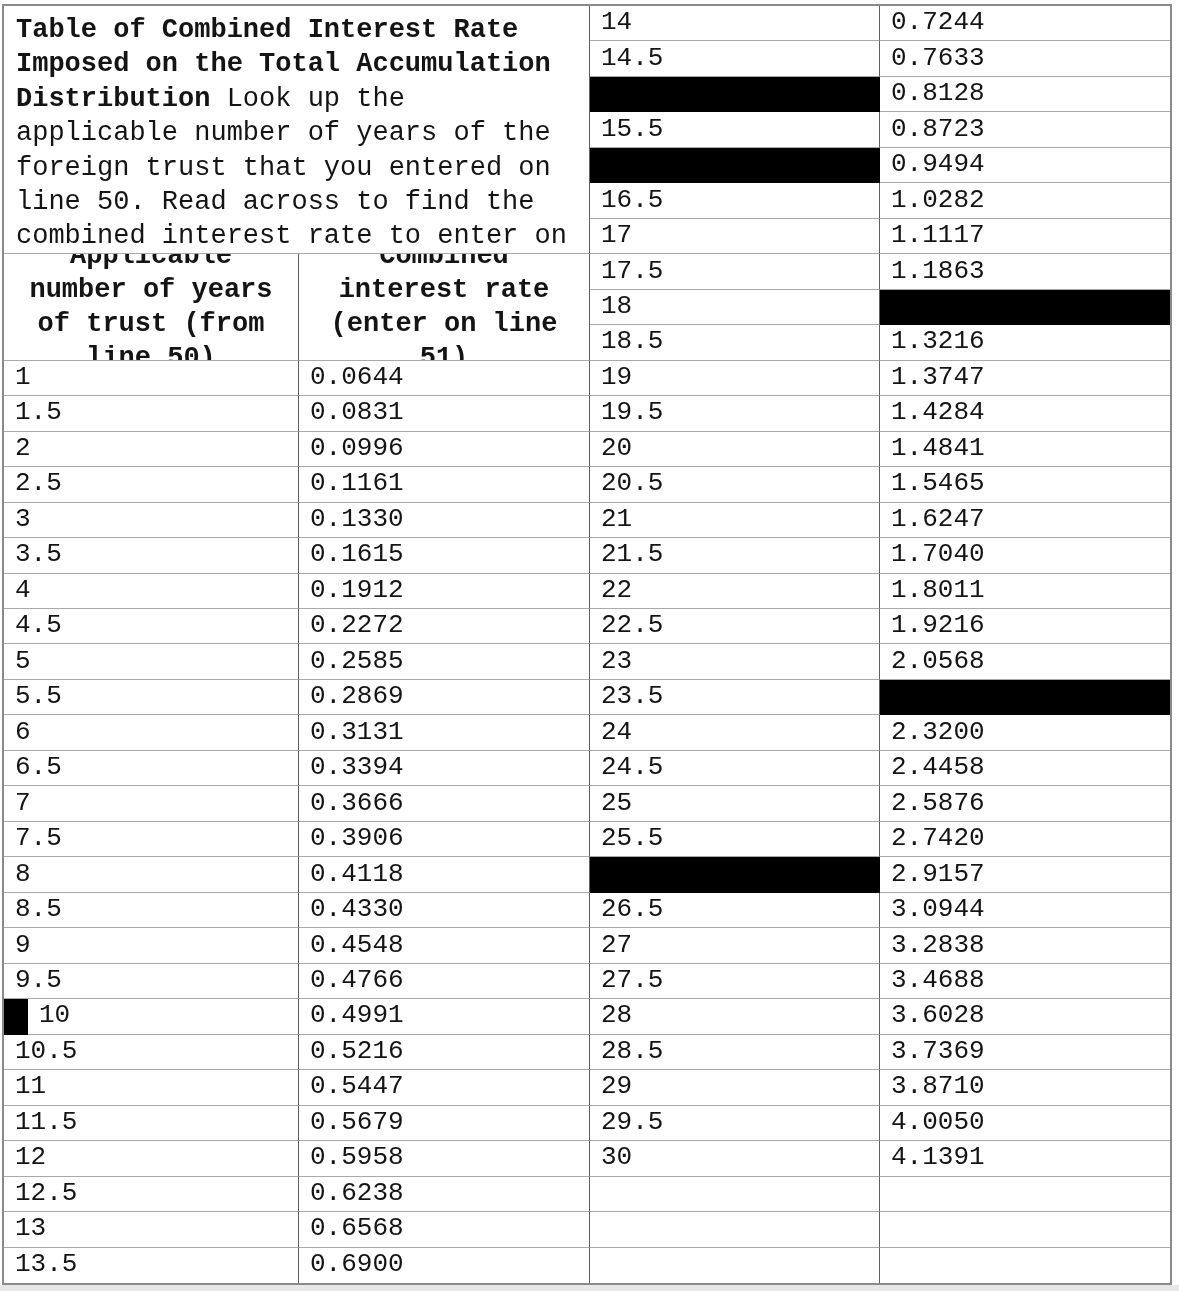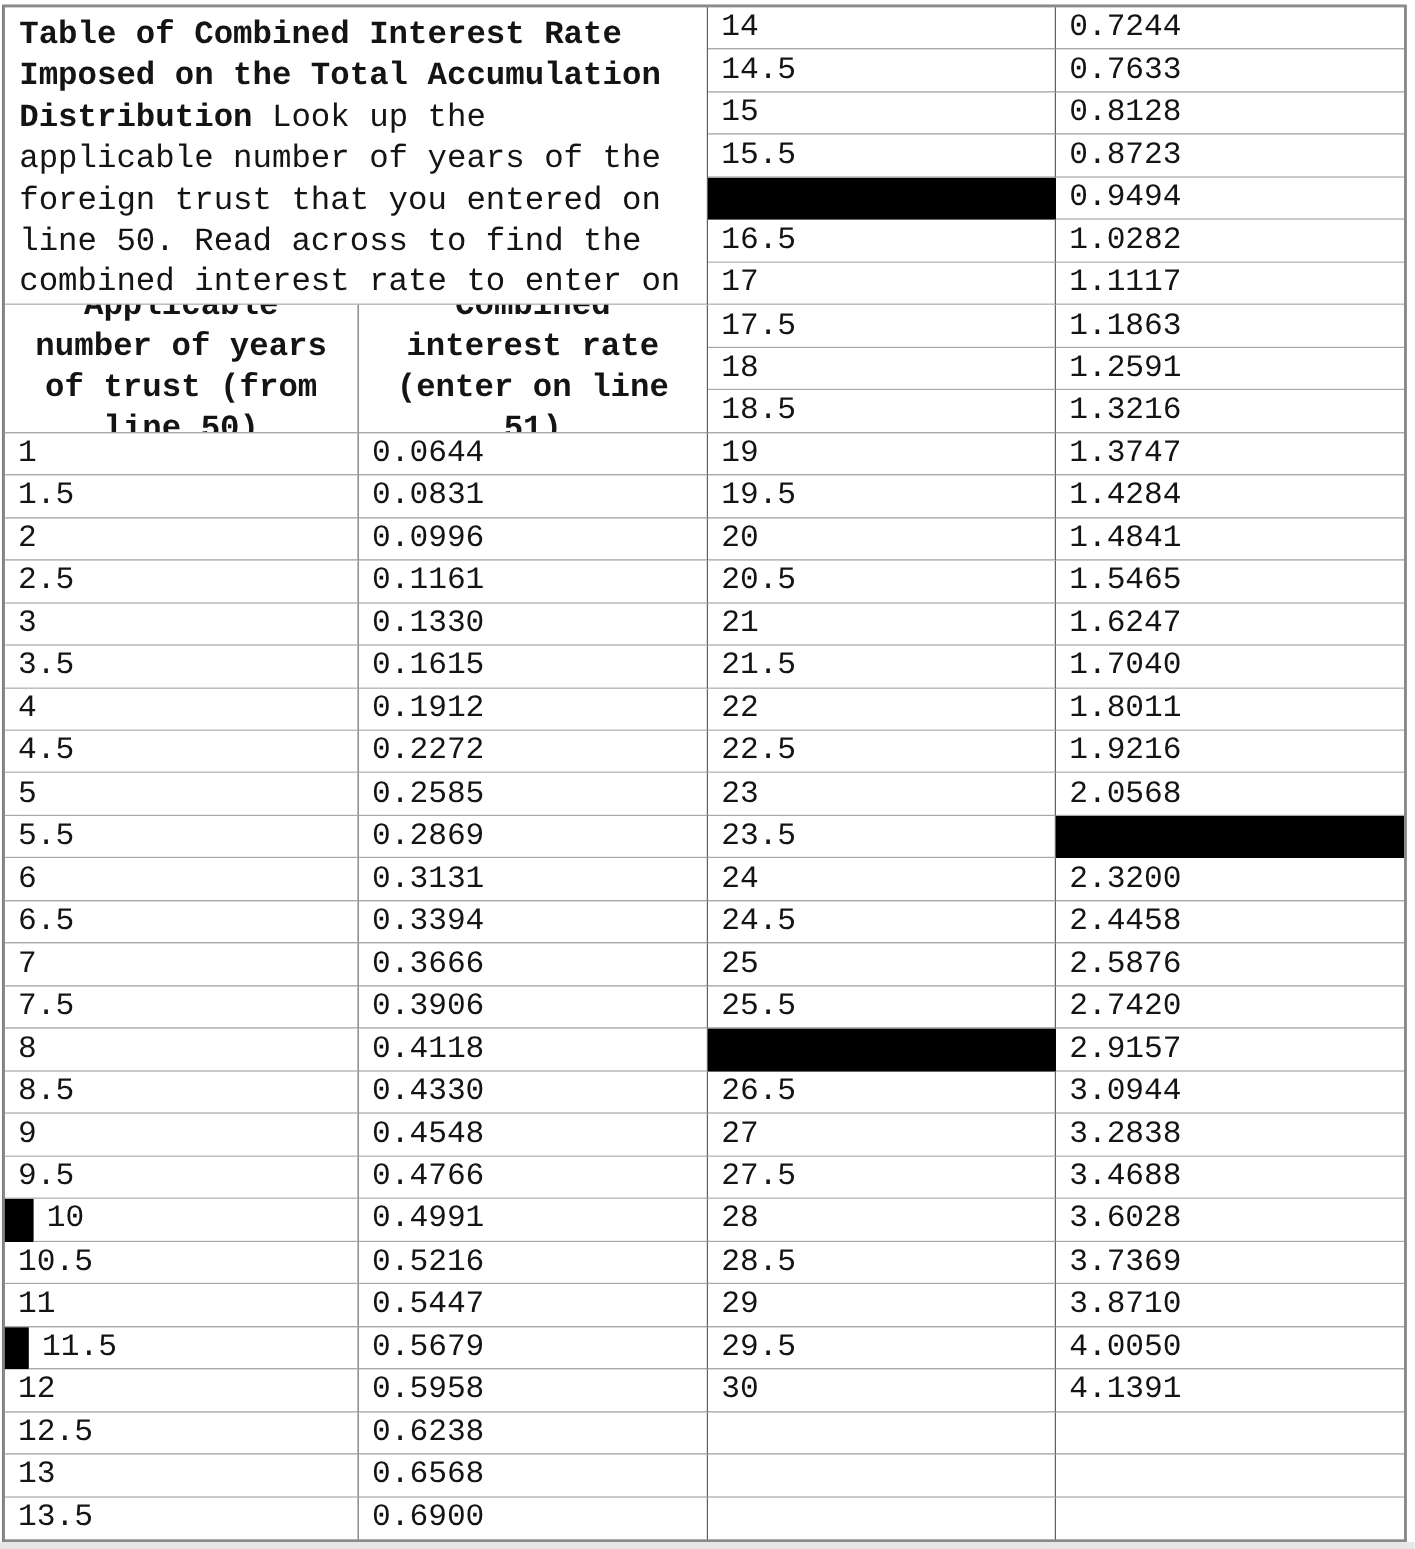--- a/index.html
+++ b/index.html
@@ -89,33 +89,31 @@
     </div>
 
     <div class="cell header-cell header-years">Applicable number of years of trust (from line 50)</div>
 
     <div class="cell header-cell header-rate">Combined interest rate (enter on line 51)</div>
 
   <div class="cell data-cell" style="grid-area: 1 / 3;">14</div>
       <div class="cell data-cell last-col" style="grid-area: 1 / 4;">0.7244</div>
       <div class="cell data-cell" style="grid-area: 2 / 3;">14.5</div>
       <div class="cell data-cell last-col" style="grid-area: 2 / 4;">0.7633</div>
-      <div class="cell data-cell" style="grid-area: 3 / 3;">15</div>
       <div class="cell data-cell last-col" style="grid-area: 3 / 4;">0.8128</div>
       <div class="cell data-cell" style="grid-area: 4 / 3;">15.5</div>
       <div class="cell data-cell last-col" style="grid-area: 4 / 4;">0.8723</div>
       <div class="cell data-cell last-col" style="grid-area: 5 / 4;">0.9494</div>
       <div class="cell data-cell" style="grid-area: 6 / 3;">16.5</div>
       <div class="cell data-cell last-col" style="grid-area: 6 / 4;">1.0282</div>
       <div class="cell data-cell" style="grid-area: 7 / 3;">17</div>
       <div class="cell data-cell last-col" style="grid-area: 7 / 4;">1.1117</div>
       <div class="cell data-cell" style="grid-area: 8 / 3;">17.5</div>
       <div class="cell data-cell last-col" style="grid-area: 8 / 4;">1.1863</div>
       <div class="cell data-cell" style="grid-area: 9 / 3;">18</div>
-      <div class="cell data-cell last-col" style="grid-area: 9 / 4;">1.2591</div>
       <div class="cell data-cell" style="grid-area: 10 / 3;">18.5</div>
       <div class="cell data-cell last-col" style="grid-area: 10 / 4;">1.3216</div>
       <div class="cell data-cell" style="grid-area: 11 / 3;">19</div>
       <div class="cell data-cell last-col" style="grid-area: 11 / 4;">1.3747</div>
       <div class="cell data-cell" style="grid-area: 12 / 3;">19.5</div>
       <div class="cell data-cell last-col" style="grid-area: 12 / 4;">1.4284</div>
       <div class="cell data-cell" style="grid-area: 13 / 3;">20</div>
       <div class="cell data-cell last-col" style="grid-area: 13 / 4;">1.4841</div>
       <div class="cell data-cell" style="grid-area: 14 / 3;">20.5</div>
       <div class="cell data-cell last-col" style="grid-area: 14 / 4;">1.5465</div>
@@ -196,21 +194,21 @@
       <div class="cell data-cell" style="grid-area: 27 / 1;">9</div>
       <div class="cell data-cell" style="grid-area: 27 / 2;">0.4548</div>
       <div class="cell data-cell" style="grid-area: 28 / 1;">9.5</div>
       <div class="cell data-cell" style="grid-area: 28 / 2;">0.4766</div>
       <div class="cell data-cell" style="grid-area: 29 / 1; margin-left: 24px;">10</div>
       <div class="cell data-cell" style="grid-area: 29 / 2;">0.4991</div>
       <div class="cell data-cell" style="grid-area: 30 / 1;">10.5</div>
       <div class="cell data-cell" style="grid-area: 30 / 2;">0.5216</div>
       <div class="cell data-cell" style="grid-area: 31 / 1;">11</div>
       <div class="cell data-cell" style="grid-area: 31 / 2;">0.5447</div>
-      <div class="cell data-cell" style="grid-area: 32 / 1; margin-left: 20px;">11.5</div>
+      <div class="cell data-cell" style="grid-area: 32 / 1;">11.5</div>
       <div class="cell data-cell" style="grid-area: 32 / 2;">0.5679</div>
       <div class="cell data-cell" style="grid-area: 33 / 1;">12</div>
       <div class="cell data-cell" style="grid-area: 33 / 2;">0.5958</div>
       <div class="cell data-cell" style="grid-area: 34 / 1;">12.5</div>
       <div class="cell data-cell" style="grid-area: 34 / 2;">0.6238</div>
       <div class="cell data-cell" style="grid-area: 35 / 1;">13</div>
       <div class="cell data-cell" style="grid-area: 35 / 2;">0.6568</div>
       <div class="cell data-cell last-row" style="grid-area: 36 / 1;">13.5</div>
       <div class="cell data-cell last-row" style="grid-area: 36 / 2;">0.6900</div>
     </div>

